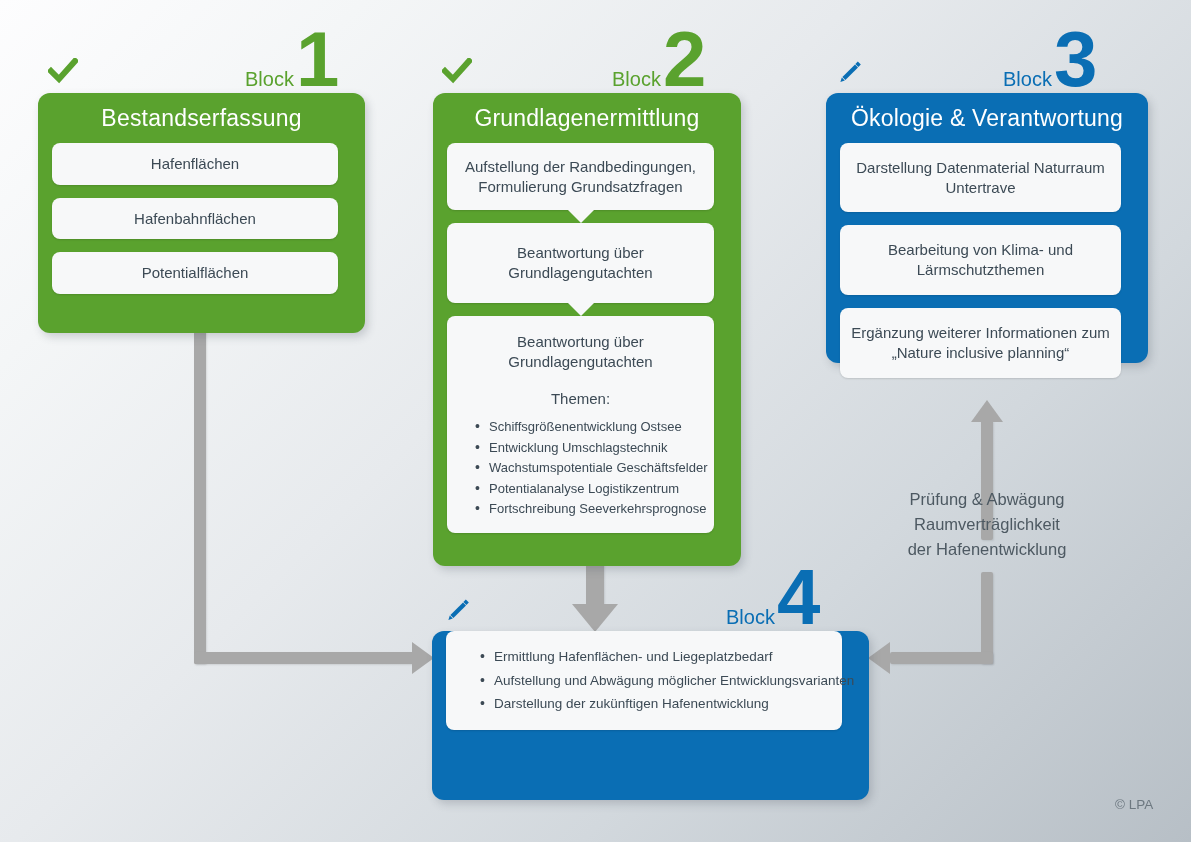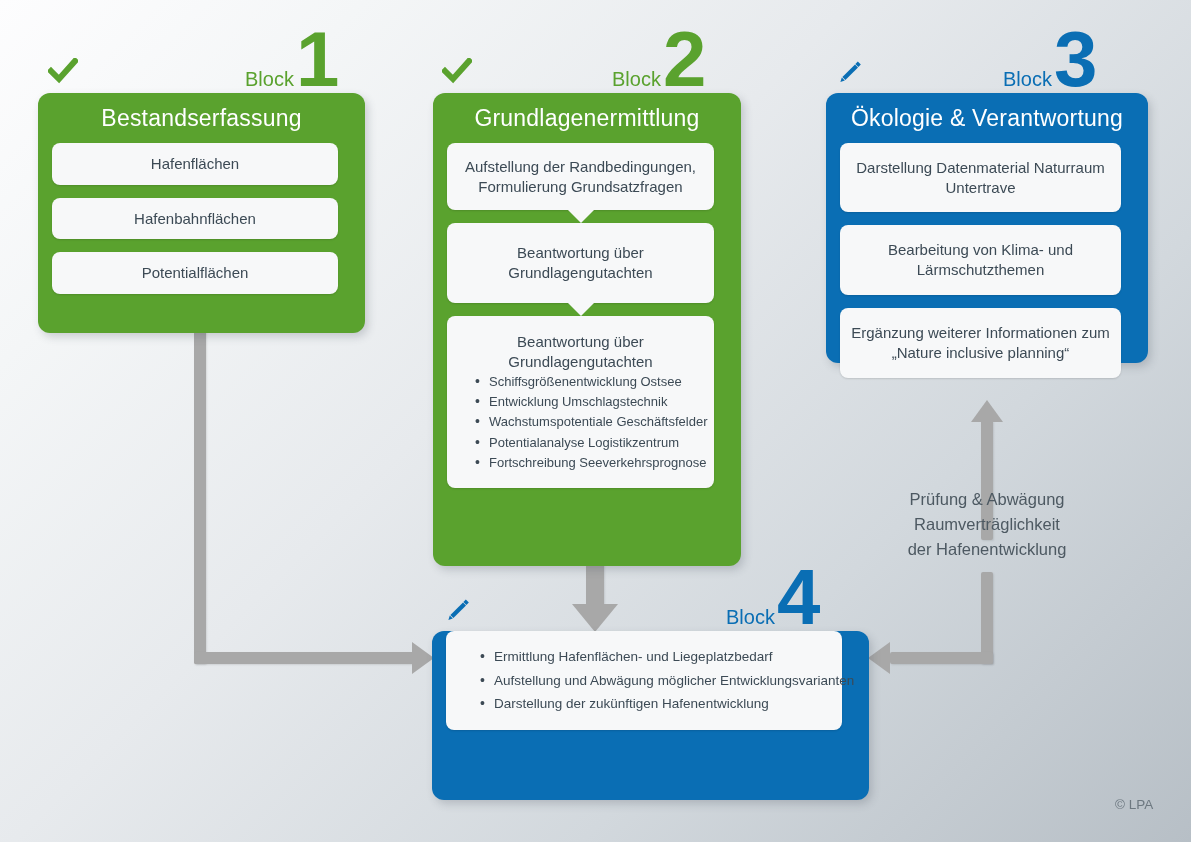--- a/index.html
+++ b/index.html
@@ -244,20 +244,21 @@
 
     <div class="card" style="padding:20px 12px;">
       <span class="notch"></span>
       <span>Beantwortung über</span>
       <span>Grundlagengutachten</span>
     </div>
 
     <div class="card last" style="padding:16px 12px 14px 12px;">
       <span>Beantwortung über</span>
       <span>Grundlagengutachten</span>
+      <div class="themen">Themen:</div>
       <ul class="bullets">
         <li>Schiffsgrößenentwicklung Ostsee</li>
         <li>Entwicklung Umschlagstechnik</li>
         <li>Wachstumspotentiale Geschäftsfelder</li>
         <li>Potentialanalyse Logistikzentrum</li>
         <li>Fortschreibung Seeverkehrsprognose</li>
       </ul>
     </div>
   </div>
 

